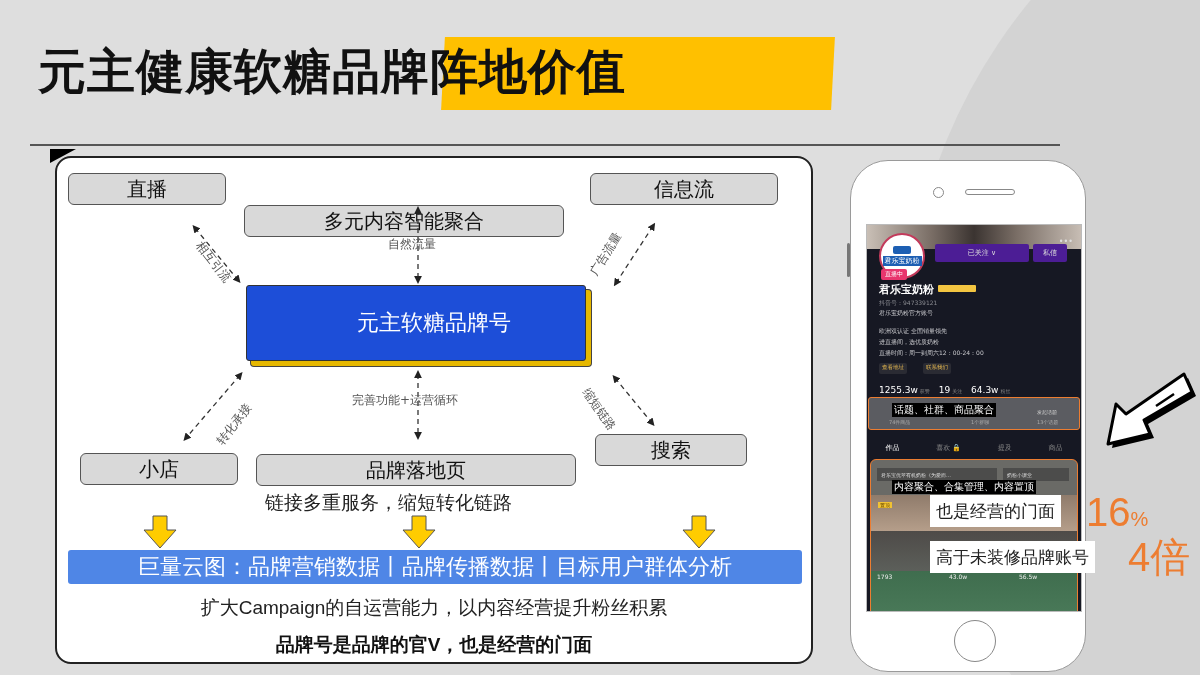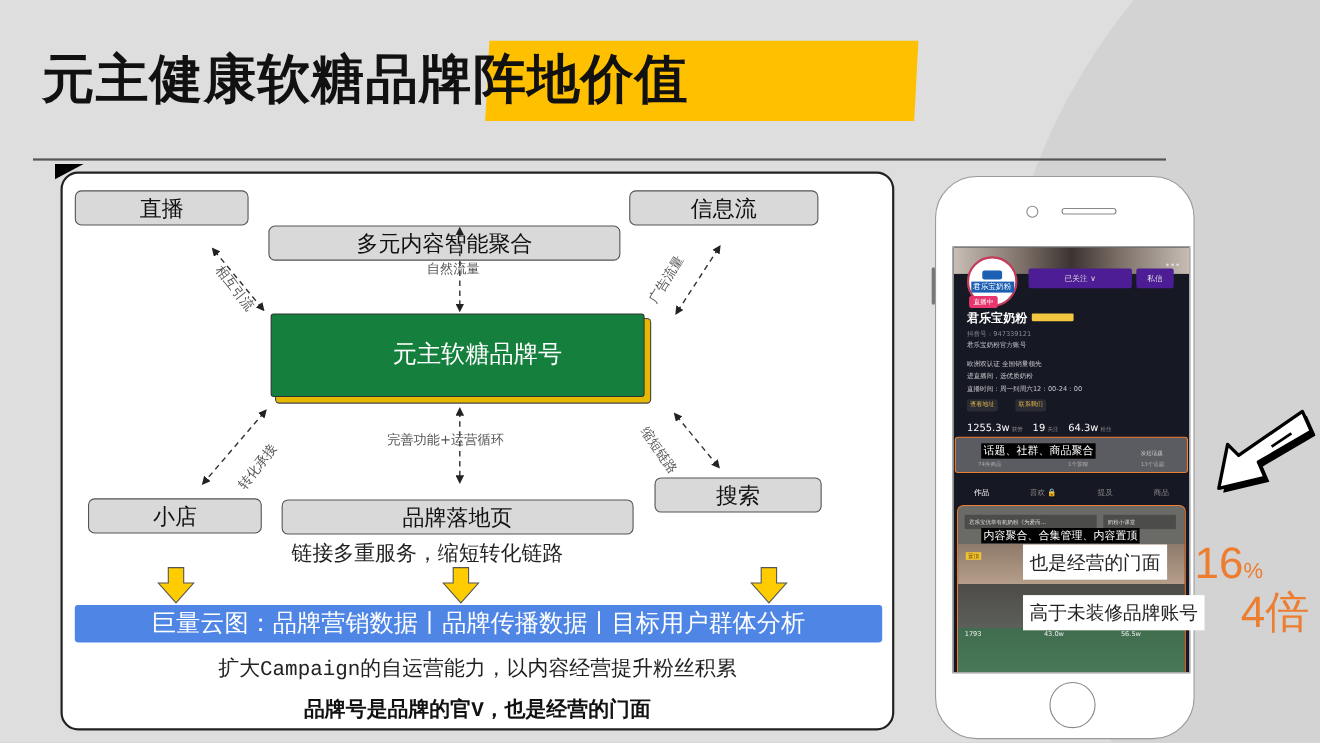--- a/index.html
+++ b/index.html
@@ -33,35 +33,35 @@
   .diagram-panel {
     position: absolute; left: 55px; top: 156px; width: 758px; height: 508px;
     background: #fff; border: 2px solid #222; border-radius: 16px;
   }
   .node {
     position: absolute; background: #d9d9d9; border: 1.5px solid #555; border-radius: 6px;
     display: flex; align-items: center; justify-content: center; font-size: 20px; color: #111;
   }
   .hub {
     position: absolute; left: 246px; top: 285px; width: 340px; height: 76px;
-    background: #15803d; border: 1.5px solid #333; border-radius: 3px;
+    background: #1d4ed8; border: 1.5px solid #333; border-radius: 3px;
     box-shadow: 5px 5px 0 #e6b800, 5px 5px 0 1px #444;
     color: #fff; font-size: 22px; line-height: 30px; text-align: center;
     display: flex; flex-direction: column; justify-content: center; padding-left: 36px;
   }
   .edge-label { position: absolute; font-size: 12px; color: #555; white-space: nowrap; }
   .sub-note { position: absolute; font-size: 19px; color: #222; white-space: nowrap; }
   .down-arrow { position: absolute; width: 36px; height: 34px; }
   .data-bar {
     position: absolute; left: 68px; top: 550px; width: 734px; height: 34px;
     background: #4f86e6; border-radius: 3px; color: #fff; font-size: 22px;
     display: flex; align-items: center; justify-content: center; white-space: nowrap;
   }
   .caption { position: absolute; width: 758px; left: 55px; text-align: center; white-space: nowrap;
-    font-family: Liberation Mono, monospace; }
+    font-family: Liberation Sans, sans-serif; }
 
   
   .phone {
     position: absolute; left: 850px; top: 160px; width: 236px; height: 512px;
     background: #fff; border: 1.5px solid #9a9a9a; border-radius: 38px;
   }
   .phone-side { position: absolute; left: 847px; top: 243px; width: 3px; height: 34px; background: #777; border-radius: 2px; }
   .phone-camera { position: absolute; left: 933px; top: 187px; width: 11px; height: 11px; border: 1.5px solid #888; border-radius: 50%; }
   .phone-speaker { position: absolute; left: 965px; top: 189px; width: 50px; height: 6px; border: 1.5px solid #888; border-radius: 4px; }
   .phone-home { position: absolute; left: 954px; top: 620px; width: 42px; height: 42px; border: 1.5px solid #888; border-radius: 50%; }
@@ -109,21 +109,21 @@
 
 <div class="title-highlight"></div>
 <h1 class="page-title">元主健康软糖品牌阵地价值</h1>
 <div class="title-rule"></div>
 <div class="corner-mark"></div>
 
 <div class="diagram-panel"></div>
 
 <div class="node" style="left:68px;top:173px;width:158px;height:32px;">直播</div>
 <div class="node" style="left:244px;top:173px;width:320px;height:32px;margin-top:32px;">多元内容智能聚合</div>
-<div class="node" style="left:572px;top:173px;width:172px;height:32px;">信息流</div>
+<div class="node" style="left:590px;top:173px;width:188px;height:32px;">信息流</div>
 
 <div class="node" style="left:80px;top:453px;width:158px;height:32px;">小店</div>
 <div class="node" style="left:256px;top:454px;width:320px;height:32px;">品牌落地页</div>
 <div class="node" style="left:595px;top:434px;width:152px;height:32px;">搜索</div>
 
 <div class="hub">
   <div>元主软糖品牌号</div>
 </div>
 
 <svg style="position:absolute;left:0;top:0;" width="1200" height="675">

